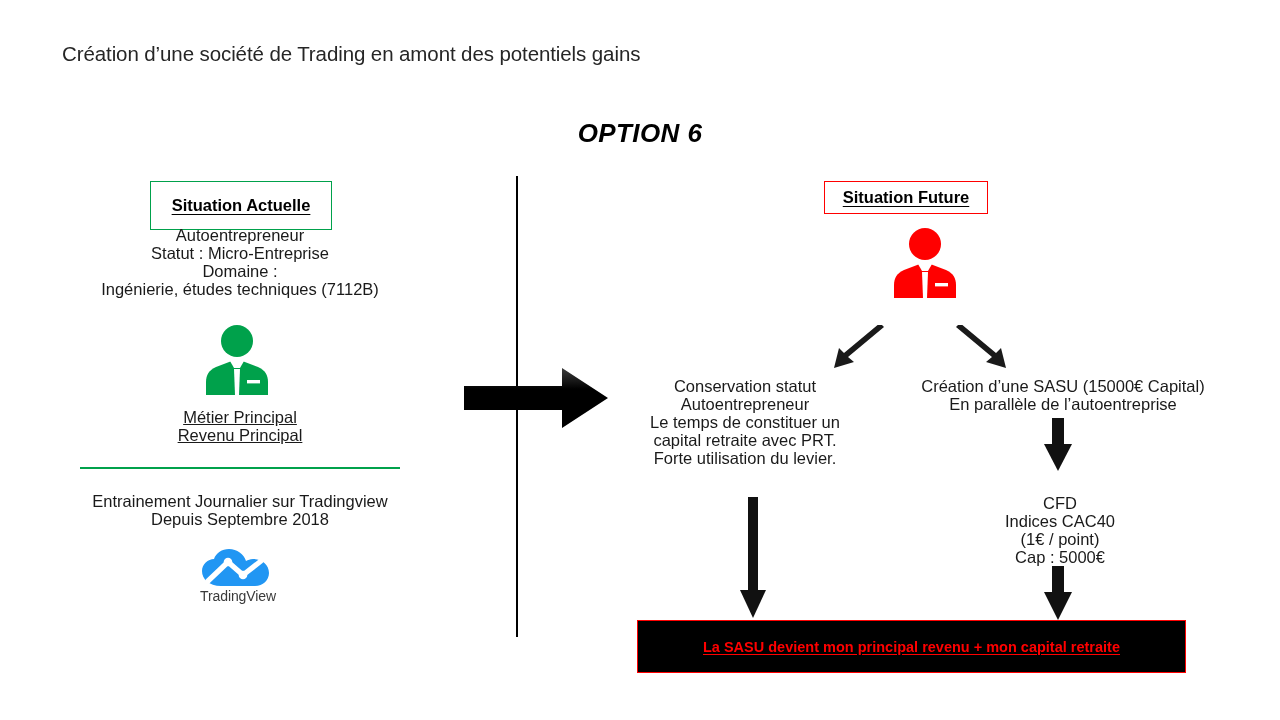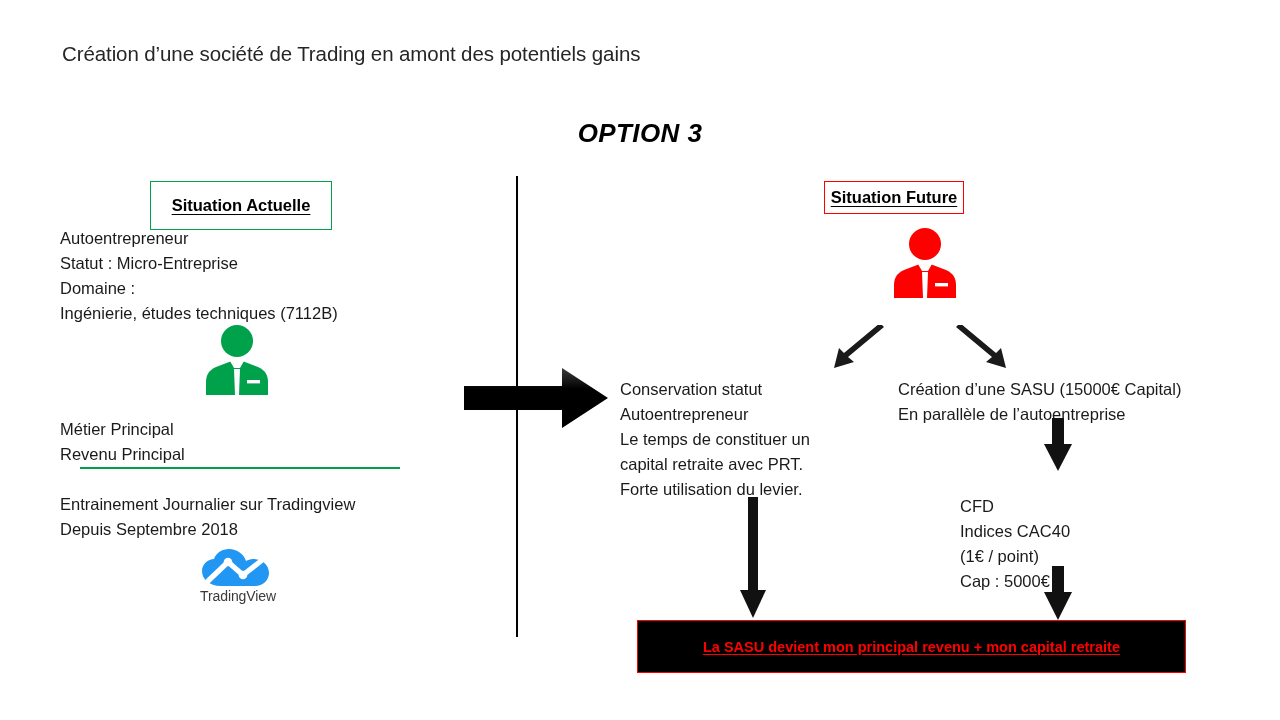--- a/index.html
+++ b/index.html
@@ -74,36 +74,37 @@
   #box-actuelle {
     left: 150px;
     top: 181px;
     width: 182px;
     height: 49px;
     border: 1.6px solid #00A14B;
   }
   #box-future {
     left: 824px;
     top: 181px;
-    width: 140px;
+    width: 164px;
     height: 33px;
     border: 1.6px solid #FF0000;
   }
 
   
   .txt {
     position: absolute;
+    text-align: center;
     font-size: 16.5px;
-    line-height: 25px;
+    line-height: 18px;
     color: #1a1a1a;
     white-space: pre-line;
   }
 
   #left-desc   { left: 60px;  top: 226px; width: 360px; }
-  #left-role   { left: 60px;  top: 417px; width: 360px; }
+  #left-role   { left: 60px;  top: 408px; width: 360px; text-decoration: underline; }
   #left-train  { left: 60px;  top: 492px; width: 360px; }
   #left-indice { left: 60px;  top: 611px; width: 360px; }
 
   #mid-text    { left: 620px; top: 377px; width: 250px; }
   #right-text  { left: 898px; top: 377px; width: 330px; }
   #right-cfd   { left: 960px; top: 494px; width: 200px; }
 
   
   .green-rule {
     position: absolute;
@@ -174,21 +175,21 @@
     white-space: nowrap;
     line-height: 20px;
   }
 </style>
 </head>
 <body>
 
 <div class="slide">
 
   <div class="slide-title">Création d’une société de Trading en amont des potentiels gains</div>
-  <div class="option-title">OPTION 3</div>
+  <div class="option-title">OPTION 6</div>
 
   <div class="vertical-divider"></div>
 
   <div class="header-box" id="box-actuelle">
     <span>Situation  Actuelle</span>
   </div>
 
   <div class="txt" id="left-desc">Autoentrepreneur
 Statut : Micro-Entreprise
 Domaine :

